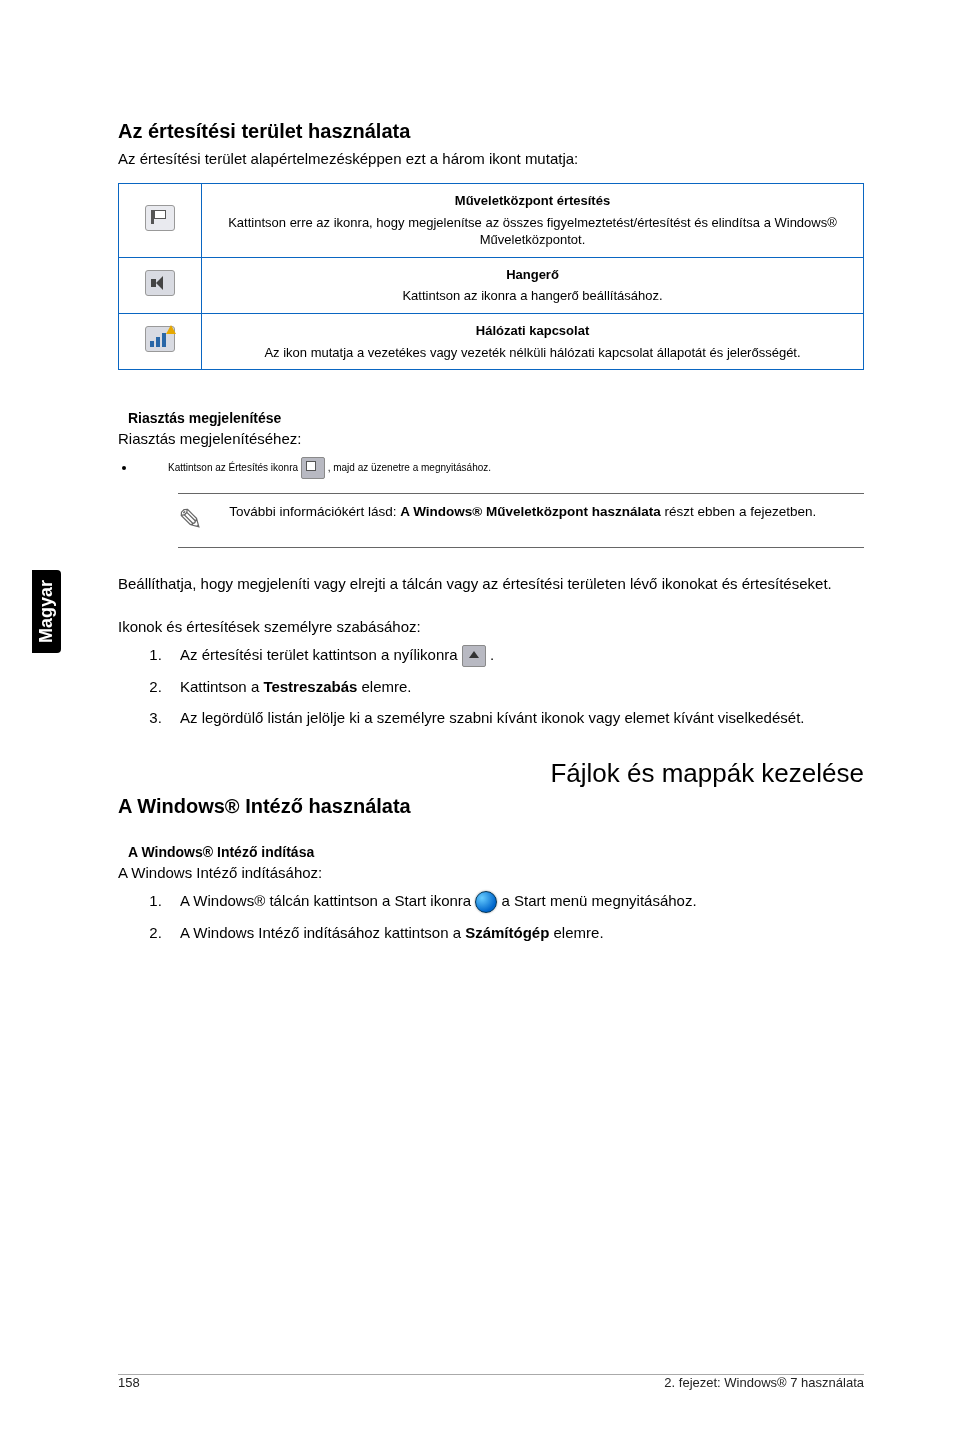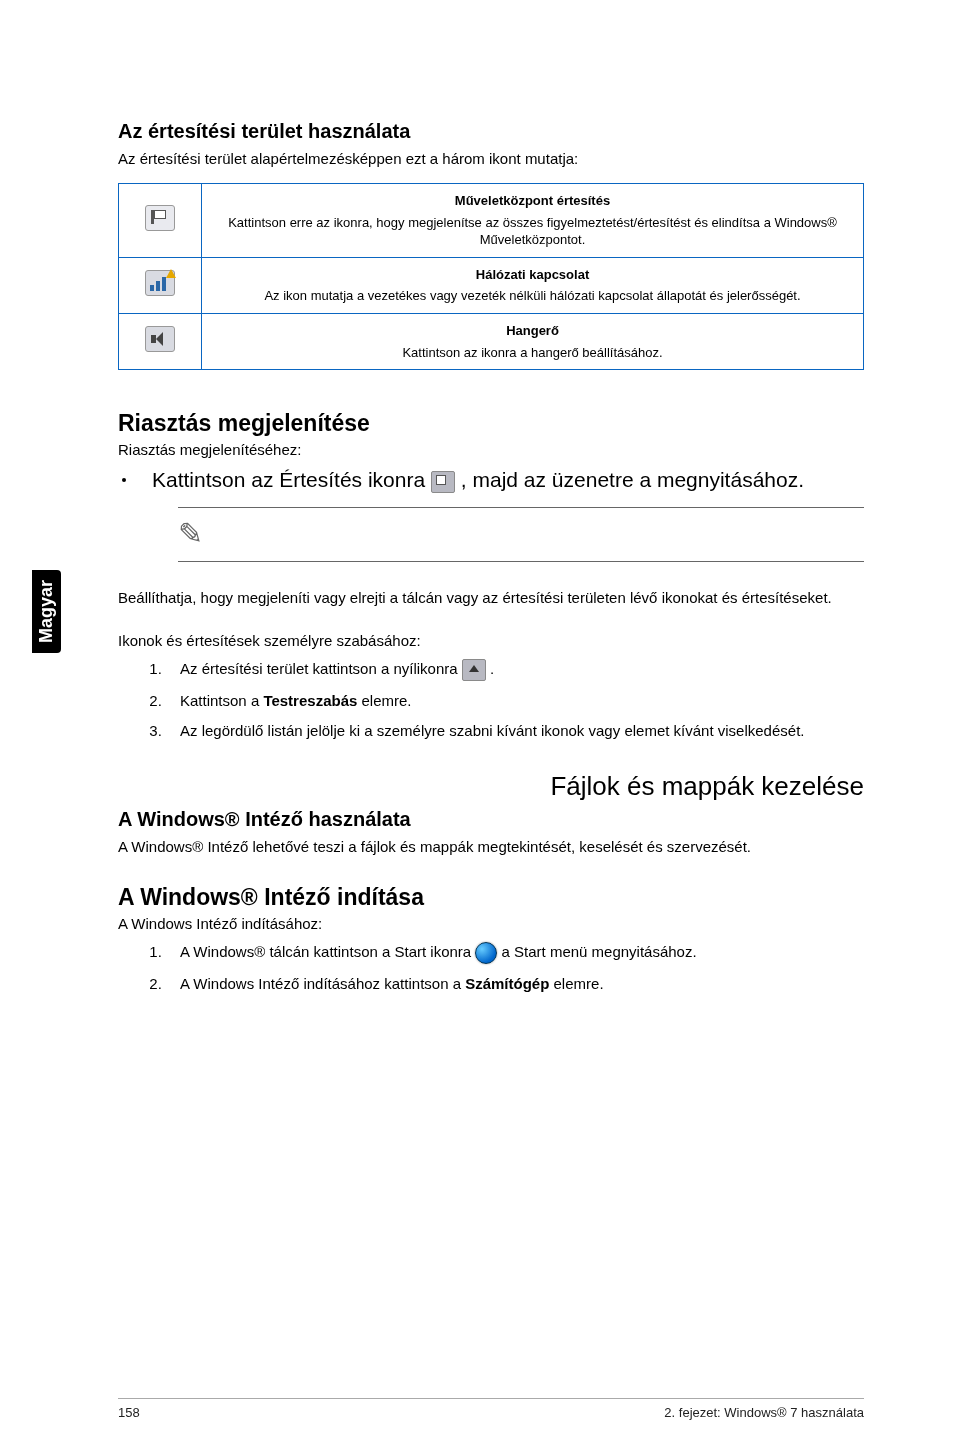--- a/index.html
+++ b/index.html
@@ -35,23 +35,23 @@
     font-weight: normal;
     margin: 30px 0 6px 0;
     text-align: right;
   }
   h2.section-sub {
     font-size: 20px;
     font-weight: bold;
     margin: 0 0 6px 0;
   }
   h3.section-mini {
-    font-size: 23px;
-    font-weight: bold;
-    margin: 26px 0 4px 0;
+    font-size: 14px;
+    font-weight: bold;
+    margin: 26px 0 4px 10px;
   }
   .body-text {
     font-size: 15px;
     line-height: 1.35;
     margin: 0 0 14px 0;
   }
   table.icon-table {
     border-collapse: collapse;
     width: 100%;
     margin: 8px 0 20px 0;
@@ -70,22 +70,22 @@
   }
   .row-title {
     font-weight: bold;
     display: block;
     margin-bottom: 4px;
   }
   .bold-inline { font-weight: bold; }
   .bullet-row {
     display: flex;
     align-items: center;
-    gap: 26px;
-    font-size: 21px;
+    gap: 42px;
+    font-size: 10px;
     margin: 4px 0 14px 0;
   }
   .bullet-dot { width: 4px; height: 4px; background:#000; border-radius:50%; margin-left:4px;}
   .note-block {
     display: flex;
     align-items: flex-start;
     gap: 26px;
     border-top: 1px solid #666;
     border-bottom: 1px solid #666;
     padding: 10px 0;
@@ -136,25 +136,25 @@
   .tbl-icon.flag::after{content:"";position:absolute;left:8px;top:4px;width:10px;height:7px;background:#fff;border:1px solid #555;}
   .tbl-icon.net{background:#d9dbe2;}
   .tbl-icon.net::before{content:"";position:absolute;left:4px;bottom:4px;width:4px;height:6px;background:#2a67a7;}
   .tbl-icon.net::after{content:"";position:absolute;left:10px;bottom:4px;width:4px;height:10px;background:#2a67a7;box-shadow:6px 0 0 0 #2a67a7, 6px -4px 0 0 #2a67a7;}
   .tbl-icon.net .warn{position:absolute;right:-2px;top:-2px;width:0;height:0;border-left:5px solid transparent;border-right:5px solid transparent;border-bottom:9px solid #e6a800;}
   .tbl-icon.vol{background:#d9dbe2;}
   .tbl-icon.vol::before{content:"";position:absolute;left:5px;top:8px;width:5px;height:8px;background:#444;}
   .tbl-icon.vol::after{content:"";position:absolute;left:10px;top:5px;width:0;height:0;border-top:7px solid transparent;border-bottom:7px solid transparent;border-right:7px solid #444;}
   .footer {
     position:absolute;
-    bottom:18px;
+    bottom:48px;
     left:118px;
     right:90px;
     border-top:1px solid #aaa;
-    padding-top:6px;
+    padding-top:0;
     font-size:13px;
     display:flex;justify-content:space-between;
     color:#222;
   }
   .subhead-bold {
     font-size:15px; font-weight:normal; margin:4px 0 10px 0;
   }
 </style>
 </head>
 <body>
@@ -168,68 +168,70 @@
   <table class="icon-table">
     <tbody>
         <tr>
       <td class="icon-cell"><span class="tbl-icon flag"></span></td>
       <td>
         <span class="row-title">Műveletközpont értesítés</span>
         <span>Kattintson erre az ikonra, hogy megjelenítse az összes figyelmeztetést/értesítést és elindítsa a Windows® Műveletközpontot.</span>
       </td>
     </tr>
     <tr>
+      <td class="icon-cell"><span class="tbl-icon vol"></span></td>
+      <td>
+        <span class="row-title">Hangerő</span>
+        <span>Kattintson az ikonra a hangerő beállításához.</span>
+      </td>
+    </tr>
+    <tr>
       <td class="icon-cell"><span class="tbl-icon net"><span class="warn"></span></span></td>
       <td>
         <span class="row-title">Hálózati kapcsolat</span>
         <span>Az ikon mutatja a vezetékes vagy vezeték nélküli hálózati kapcsolat állapotát és jelerősségét.</span>
-      </td>
-    </tr>
-    <tr>
-      <td class="icon-cell"><span class="tbl-icon vol"></span></td>
-      <td>
-        <span class="row-title">Hangerő</span>
-        <span>Kattintson az ikonra a hangerő beállításához.</span>
       </td>
     </tr>
   </tbody>
     </table>
 
   <h3 class="section-mini" style="margin-top:40px">Riasztás megjelenítése</h3>
   <p class="subhead-bold">Riasztás megjelenítéséhez:</p>
   <div class="bullet-row">
     <span class="bullet-dot"></span>
     <span>
       <span>Kattintson az Értesítés ikonra </span>
       <span class="inline-icon flag"></span>
       <span>, majd az üzenetre a megnyitásához.</span>
     </span>
   </div>
 
   <div class="note-block">
     <span class="pen-icon">✎</span>
+    <span>
+      <span>További információkért lásd: </span><span class="bold-inline">A Windows® Műveletközpont használata</span><span> részt ebben a fejezetben.</span>
+    </span>
   </div>
 
   <p class="body-text">Beállíthatja, hogy megjeleníti vagy elrejti a tálcán vagy az értesítési területen lévő ikonokat és értesítéseket.</p>
   <p class="subhead-bold" style="margin-top:24px">Ikonok és értesítések személyre szabásához:</p>
   <ol class="steps">
     <li>
       <span>Az értesítési terület kattintson a nyílikonra </span>
       <span class="inline-icon arrow"></span>
       <span>.</span>
     </li>
     <li>
       <span>Kattintson a </span><span class="bold-inline">Testreszabás</span><span> elemre.</span>
     </li>
     <li>Az legördülő listán jelölje ki a személyre szabni kívánt ikonok vagy elemet kívánt viselkedését.</li>
   </ol>
 
   <h1 class="section-main">Fájlok és mappák kezelése</h1>
   <h2 class="section-sub">A Windows® Intéző használata</h2>
-  <p class="body-text">A Windows® Intéző lehetővé teszi a fájlok és mappák megtekintését, keselését és szervezését.</p>
 
   <h3 class="section-mini">A Windows® Intéző indítása</h3>
   <p class="subhead-bold">A Windows Intéző indításához:</p>
   <ol class="steps">
     <li>
       <span>A Windows® tálcán kattintson a Start ikonra </span>
       <span class="win-orb"></span>
       <span> a Start menü megnyitásához.</span>
     </li>
     <li>

